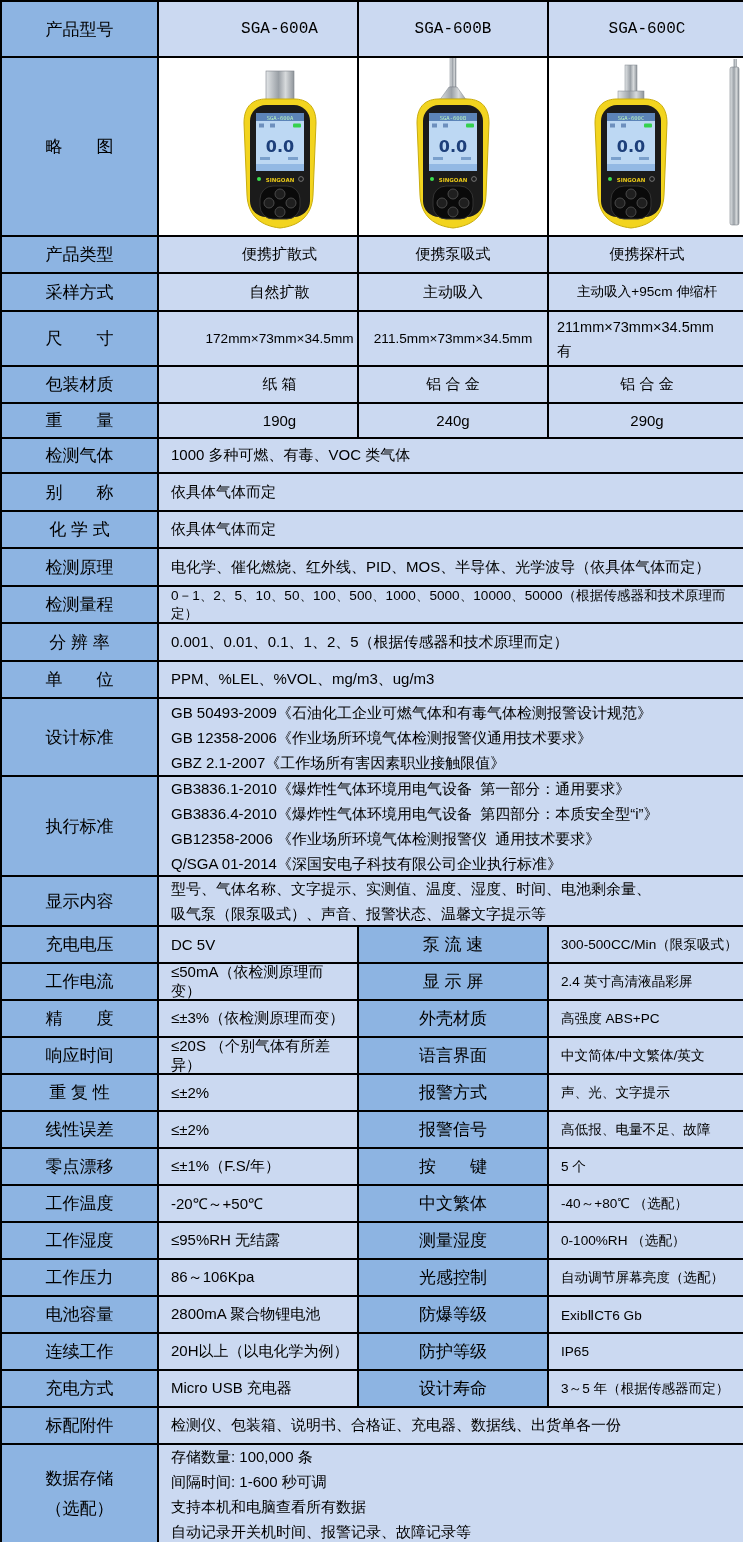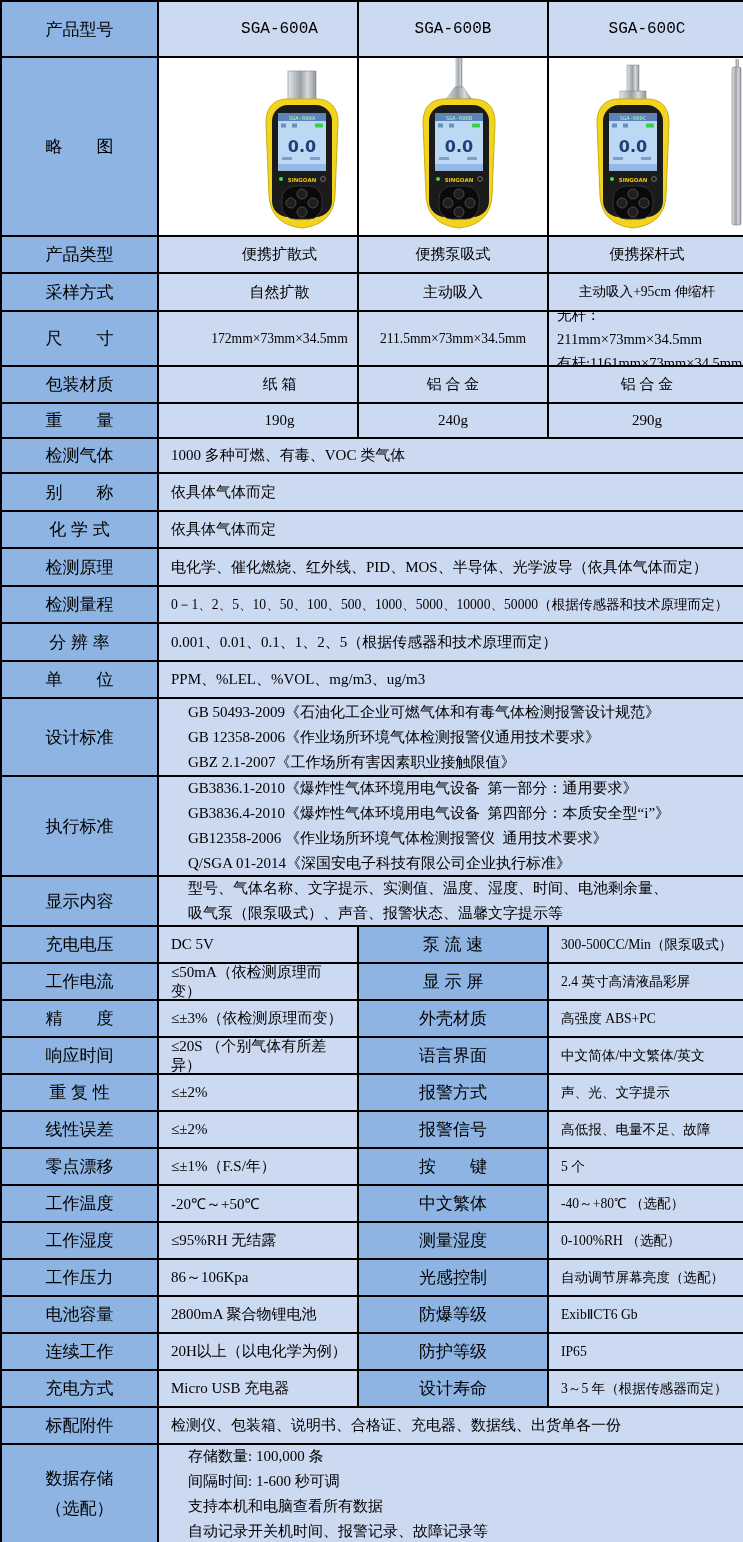--- a/index.html
+++ b/index.html
@@ -27,29 +27,29 @@
   .lab{
     background:#8db4e2;
     justify-content:center;
     font-weight:normal;
     font-size:17px;
     text-align:center;
   }
   .val{
     background:#cbd9f1;
     font-size:15px;
-    font-family:Liberation Serif, serif;
+    font-family:Liberation Sans, sans-serif;
     white-space:pre-wrap;
   }
   .val.center{justify-content:center;text-align:center;}
   .val.left{padding-left:12px;padding-right:6px;}
   .mono{font-family:"Liberation Mono","DejaVu Sans Mono",monospace;font-size:16px;}
-  .white{background:#fff;align-items:center;}
+  .white{background:#fff;justify-content:center;align-items:center;}
   .multiline{flex-direction:column;align-items:flex-start;justify-content:center;}
-  .multiline div{line-height:25px;margin-left:17px;}
+  .multiline div{line-height:25px;}
   .dim-lines{flex-direction:column;align-items:flex-start;justify-content:center;padding-left:8px;}
   .dim-lines div{line-height:24px;font-size:14.5px;}
   .stor-label{flex-direction:column;justify-content:center;}
   .stor-label div{line-height:30px;}
   .fit{font-size:13.6px;}
 </style>
 </head>
 <body>
 
 <div class="tbl">

